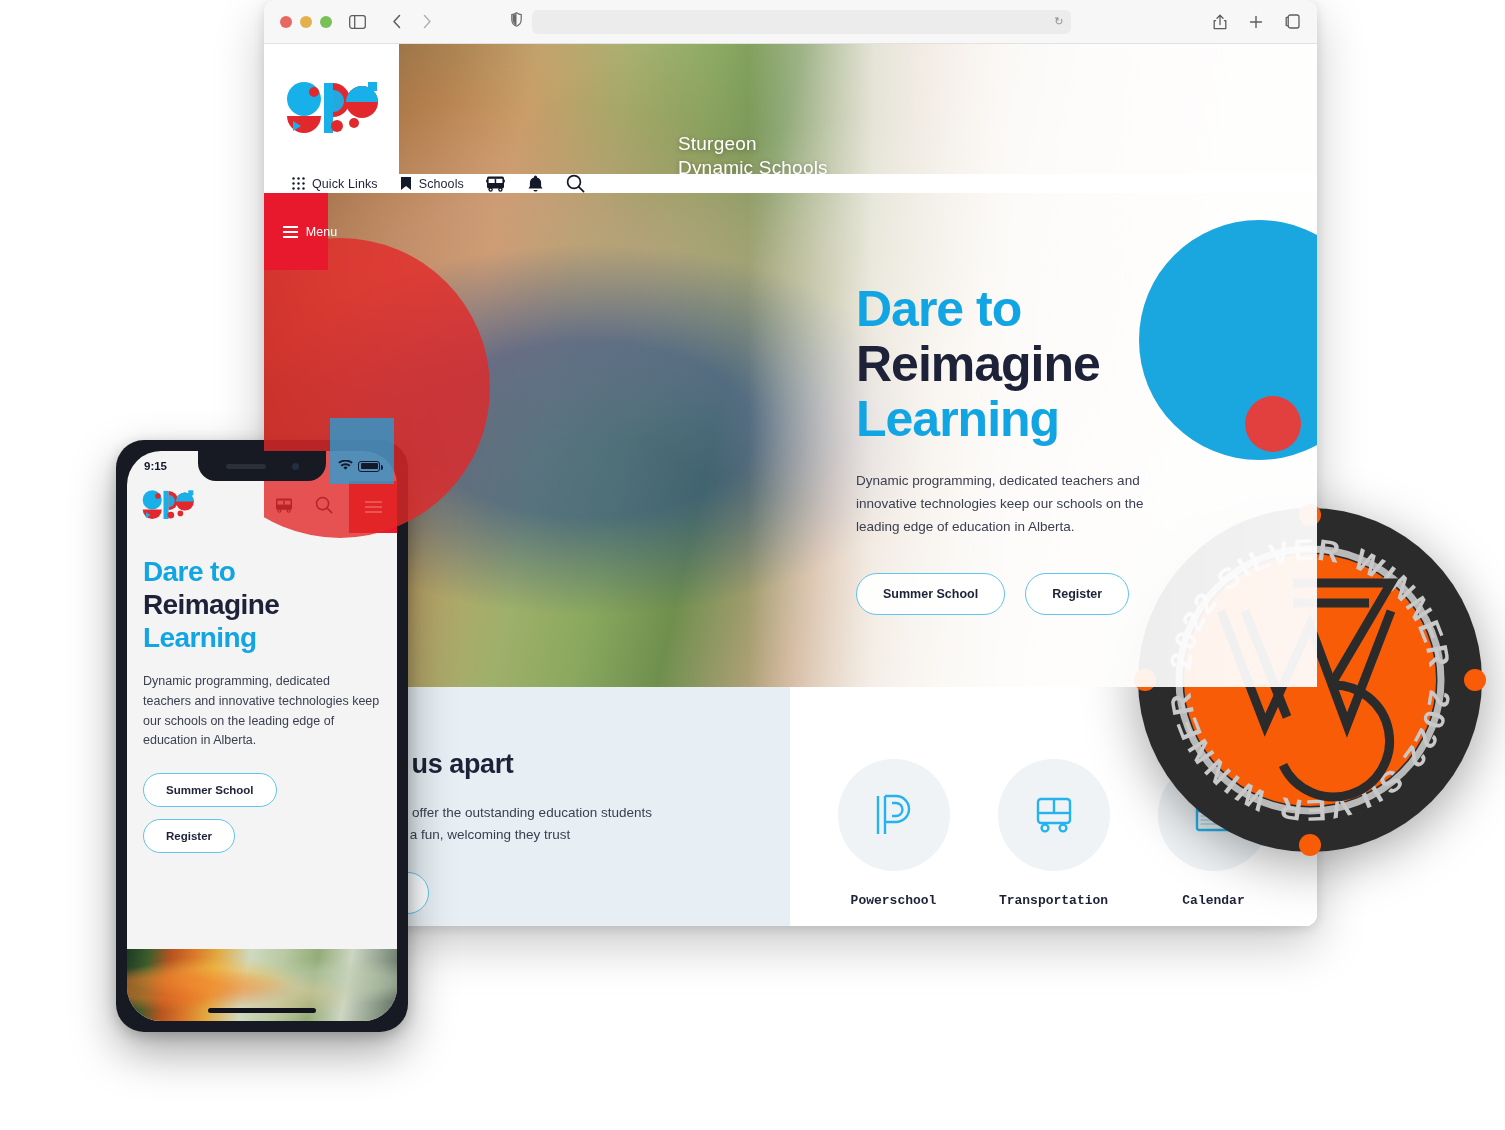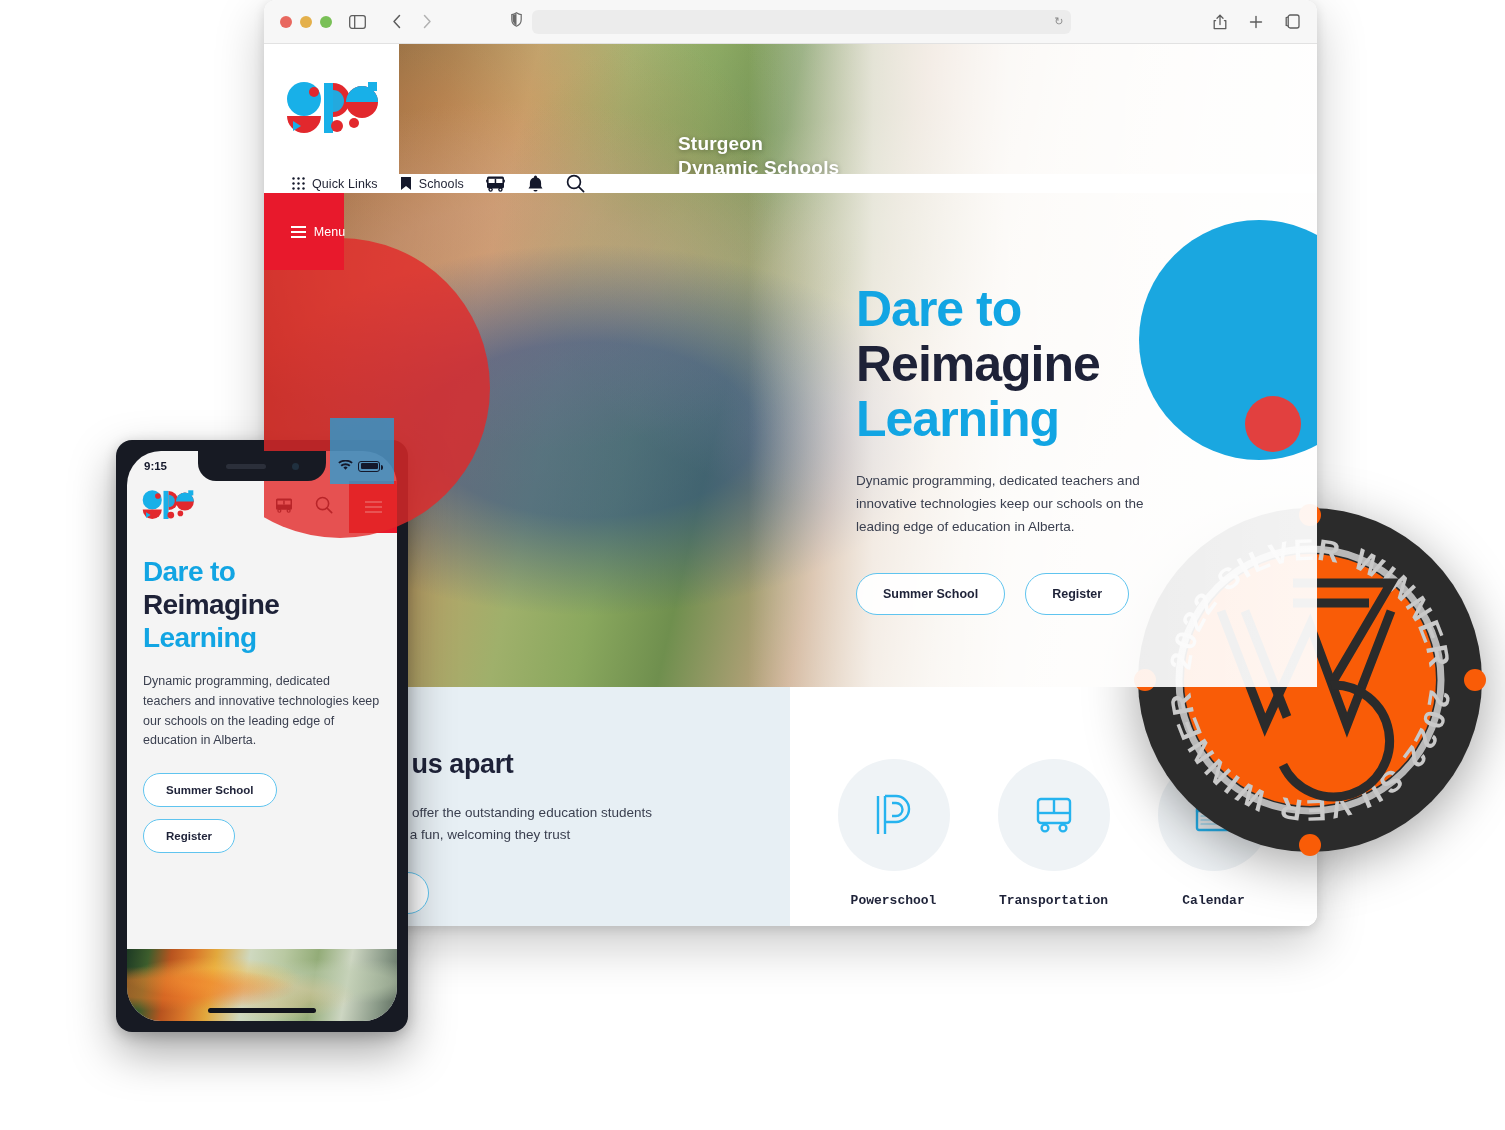--- a/index.html
+++ b/index.html
@@ -117,31 +117,31 @@
     background: #fff; height: 77px; display: flex; align-items: center;
     padding: 0 24px 0 28px; gap: 22px;
   }
   .nav-item {
     display: flex; align-items: center; gap: 7px;
     font-size: 12.5px; color: #1f2233; letter-spacing: .1px; white-space: nowrap;
   }
   .nav-ico { display: flex; align-items: center; color: #14182b; }
   .nav-ico-btn { display: flex; align-items: center; justify-content: center; color: #14182b; }
   .menu-btn {
-    width: 80px; height: 77px; background: #e8192c;
+    width: 64px; height: 77px; background: #e8192c;
     display: flex; align-items: center; justify-content: center; gap: 8px;
     color: #fff; font-size: 12.5px; flex: none; padding-left: 28px;
   }
   .burger { display: flex; flex-direction: column; gap: 3px; }
   .burger i { display: block; width: 15px; height: 2px; background: #fff; }
 
   
   .site-title {
     position: absolute; left: 414px; top: 88px; z-index: 7;
-    color: #fff; font-size: 19px; font-weight: 700; line-height: 1.28;
+    color: #fff; font-size: 19px; font-weight: 400; line-height: 1.28;
     text-shadow: 0 1px 5px rgba(0,0,0,0.32);
     letter-spacing: .2px;
   }
 
   
   .hero-copy { position: absolute; left: 592px; top: 238px; z-index: 6; width: 340px; }
   .h1 { font-size: 50px; font-weight: 800; line-height: 1.1; letter-spacing: -1px; }
   .h1 .c { color: #12a5e3; display: block; }
   .h1 .d { color: #1e2238; display: block; }
   .hero-sub {
@@ -168,21 +168,21 @@
     margin: 0 auto; display: flex; align-items: center; justify-content: center;
     color: #25b3ef;
   }
   .tile-label { margin-top: 22px; font-size: 13px; font-weight: 700; color: #1e2238; font-family: Liberation Mono, monospace; }
 
   
   .phone {
     position: absolute; left: 116px; top: 440px;
     width: 292px; height: 592px;
     background: #171a23;
-    border-radius: 16px;
+    border-radius: 28px;
     box-shadow: 0 20px 46px rgba(0,0,0,0.35), 0 4px 14px rgba(0,0,0,0.2);
     padding: 11px;
   }
   .phone-screen {
     position: relative; width: 100%; height: 100%;
     background: #f4f4f4; border-radius: 34px; overflow: hidden;
   }
   .notch {
     position: absolute; left: 50%; transform: translateX(-50%); top: 0;
     width: 128px; height: 30px; background: #171a23;

